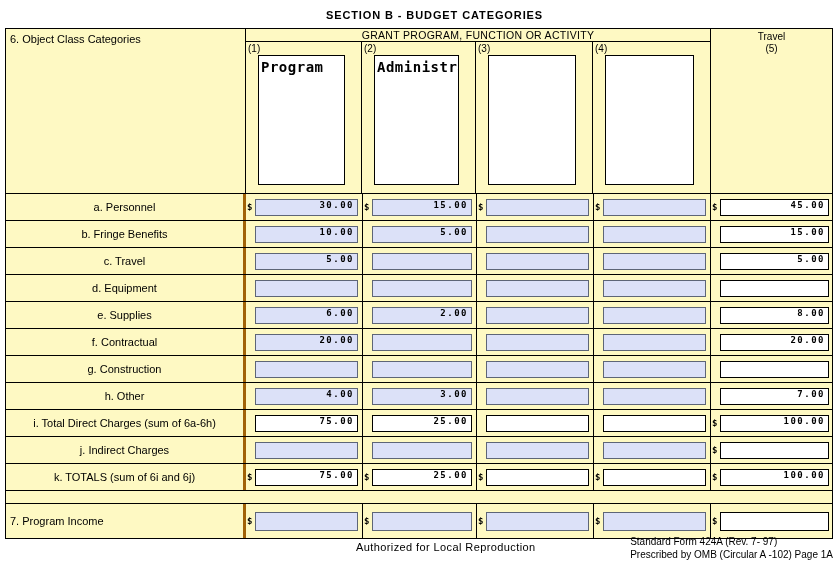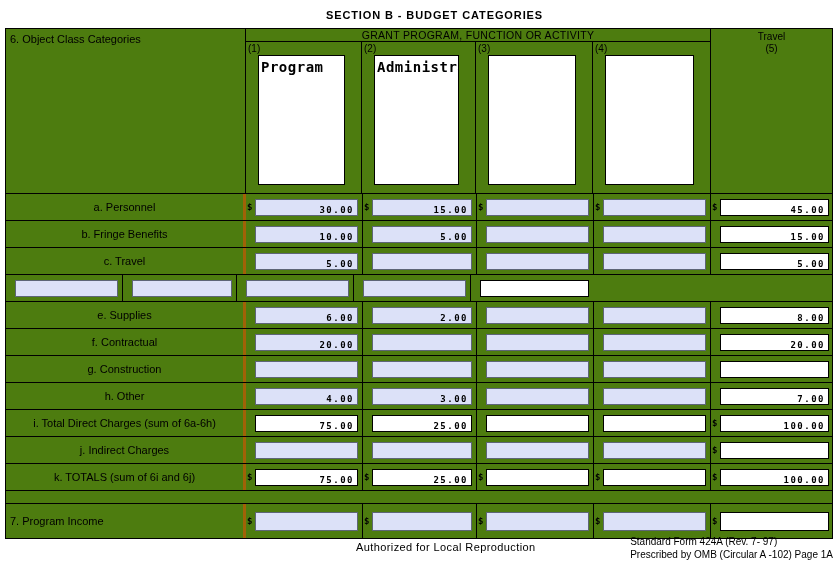--- a/index.html
+++ b/index.html
@@ -5,21 +5,21 @@
   * { box-sizing: border-box; margin: 0; padding: 0; }
   html, body { width: 837px; height: 566px; background: #fff; overflow: hidden; }
   body { font-family: "Liberation Sans", sans-serif; color: #000; }
   .page { position: relative; width: 837px; height: 566px; }
 
   .title {
     position: absolute; top: 9px; left: 0; width: 837px;
     text-align: center; font-size: 11px; font-weight: bold; letter-spacing: 0.9px; padding-left: 32px;
   }
 
-  .tbl { position: absolute; left: 5px; top: 28px; width: 828px; border: 1px solid #000; background: #4d7c0f; }
+  .tbl { position: absolute; left: 5px; top: 28px; width: 828px; border: 1px solid #000; background: #fef9c3; }
 
   
   .hdr { display: flex; height: 164px; }
   .cell-obj {
     width: 240px; border-right: 1px solid #000;
     padding: 4px 2px 0 4px; font-size: 11px;
   }
   .hdr-main { width: 465px; border-right: 1px solid #000; display: flex; flex-direction: column; justify-content: center; }
   .grant-title {
     height: 13px; border-bottom: 1px solid #000;
@@ -52,21 +52,21 @@
   .cell.c1 { width: 117px; border-right: 1px solid #000; }
   .cell.c2 { width: 114px; border-right: 1px solid #000; }
   .cell.c3 { width: 117px; border-right: 1px solid #000; }
   .cell.c4 { width: 117px; border-right: 1px solid #000; }
   .cell.ct { width: 121px; padding-right: 3px; }
   .dollar {
     width: 9px; padding-left: 1px; flex: 0 0 9px;
     font-family: "DejaVu Sans Mono", monospace; font-size: 9px; font-weight: bold;
   }
   .field {
-    flex: 1; height: 17px; display: flex; align-items: flex-end; justify-content: flex-end;
+    flex: 1; height: 17px; display: flex; align-items: flex-start; justify-content: flex-end;
     padding-right: 3px; overflow: hidden;
   }
   .row.tall .field { height: 19px; }
   .field.blue { background: var(--field-fill, #dce1f8); border: 1px solid var(--field-border, #5d6577); }
   .field.white { background: #fff; border: 1px solid #000; }
   .val {
     font-family: "DejaVu Sans Mono", monospace; font-size: 9px; font-weight: bold;
     letter-spacing: 1.5px; white-space: nowrap;
   }
   .gap-row { height: 13px; border-top: 1px solid #000; }
@@ -209,20 +209,21 @@
             </div>
           </div>
           <div class="cell ct">
             <span class="dollar"></span>
             <div class="field white">
               <span class="val">5.00</span>
             </div>
           </div>
         </div>
         <div class="row">
+          <div class="row-label">d. Equipment</div>
           <div class="cell c1">
             <span class="dollar"></span>
             <div class="field blue">
               <span class="val"></span>
             </div>
           </div>
           <div class="cell c2">
             <span class="dollar"></span>
             <div class="field blue">
               <span class="val"></span>

